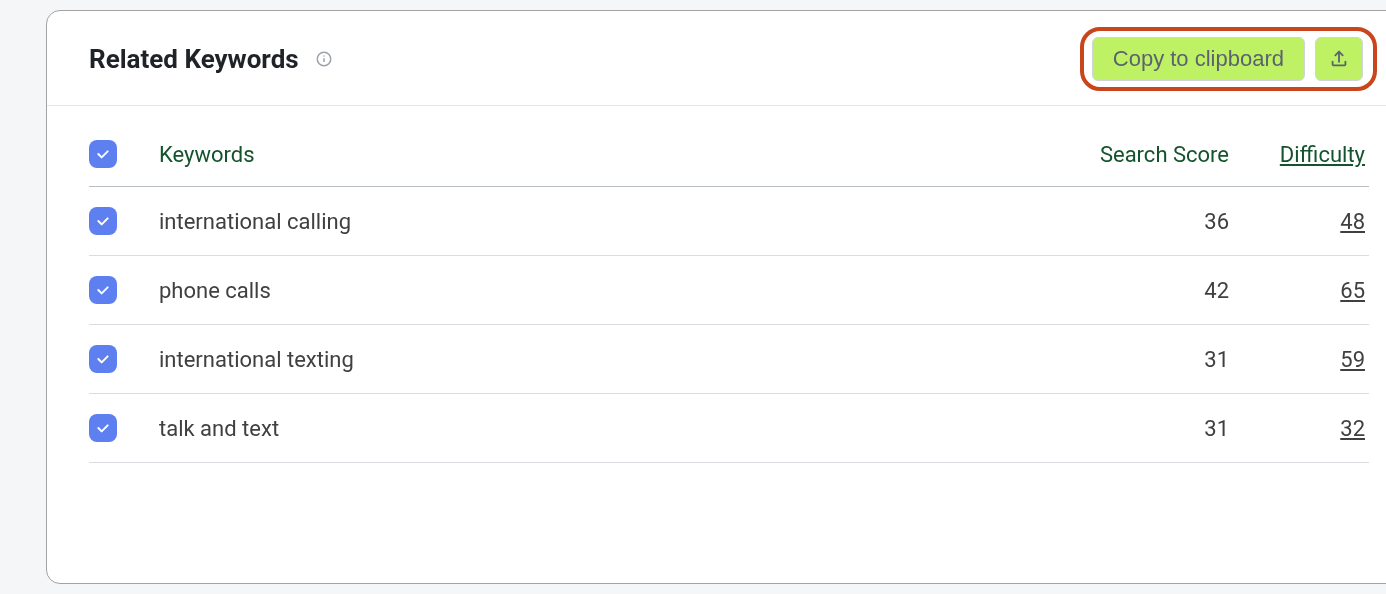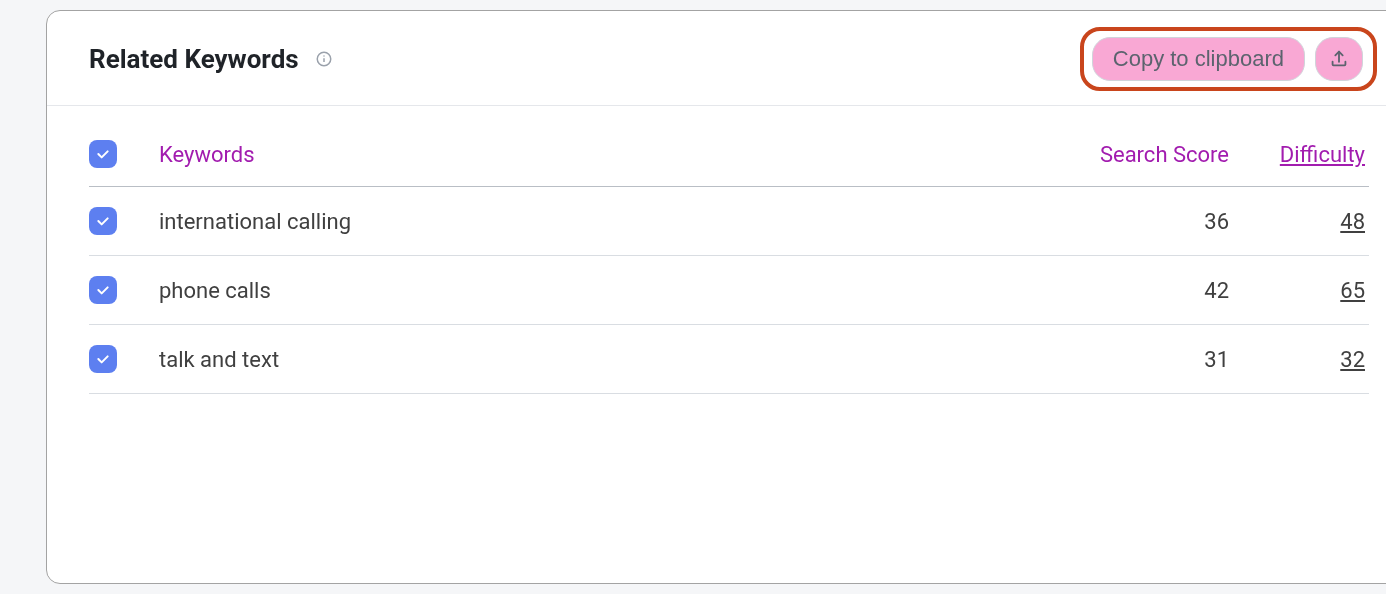--- a/index.html
+++ b/index.html
@@ -37,25 +37,25 @@
   .header-spacer { flex:1; }
   .action-cluster {
     display:flex; align-items:center; gap:10px;
     border:4px solid #c9451c;
     border-radius:20px;
     padding:6px 10px 6px 8px;
     margin-top:-6px; margin-bottom:-6px;
   }
   .btn {
     border:1px solid #d0d4da;
-    background:#f9a8d4;
+    background:#bef264;
     color:#5c636e;
     font-size:22px; font-weight:500;
     padding:10px 20px;
-    border-radius:18px;
+    border-radius:6px;
     cursor:pointer;
     display:inline-flex; align-items:flex-start; justify-content:center;
     line-height:1;
   }
   .btn.icon-btn { padding:10px 12px; }
   .export-icon { color:#5c636e; width:22px; height:22px; }
 
   .table-wrap {
     flex:1; overflow-x:auto; overflow-y:auto;
     padding:30px 42px 10px 42px;
@@ -71,21 +71,21 @@
     table-layout:fixed;
   }
   th, td {
     text-align:left;
     font-size:22px;
     color:#404040;
     padding:0;
   }
   thead th {
     font-weight:400;
-    color:#a21caf;
+    color:#14532d;
     padding: 4px 0 18px 0;
     border-bottom:1px solid #b9bec5;
   }
   tbody td {
     padding:20px 0;
     border-bottom:1px solid #d9dde2;
   }
   .col-check { width:70px; }
   .col-kw { width:auto; }
   .col-score { width:180px; text-align:right; }
@@ -174,20 +174,30 @@
             <td class="col-kw">phone calls</td>
             <td class="col-score">42</td>
             <td class="col-diff">65</td>
           </tr>
           <tr>
             <td class="col-check"><span class="checkbox">
                 <svg viewBox="0 0 24 24" fill="none" stroke="currentColor" stroke-width="3" stroke-linecap="round" stroke-linejoin="round">
                   <polyline points="5 12 10 17 19 8"></polyline>
                 </svg>
               </span></td>
+            <td class="col-kw">international texting</td>
+            <td class="col-score">31</td>
+            <td class="col-diff">59</td>
+          </tr>
+          <tr>
+            <td class="col-check"><span class="checkbox">
+                <svg viewBox="0 0 24 24" fill="none" stroke="currentColor" stroke-width="3" stroke-linecap="round" stroke-linejoin="round">
+                  <polyline points="5 12 10 17 19 8"></polyline>
+                </svg>
+              </span></td>
             <td class="col-kw">talk and text</td>
             <td class="col-score">31</td>
             <td class="col-diff">32</td>
           </tr>
         </tbody>
     </table>
   </div>
 </div>
 
 </body></html>

